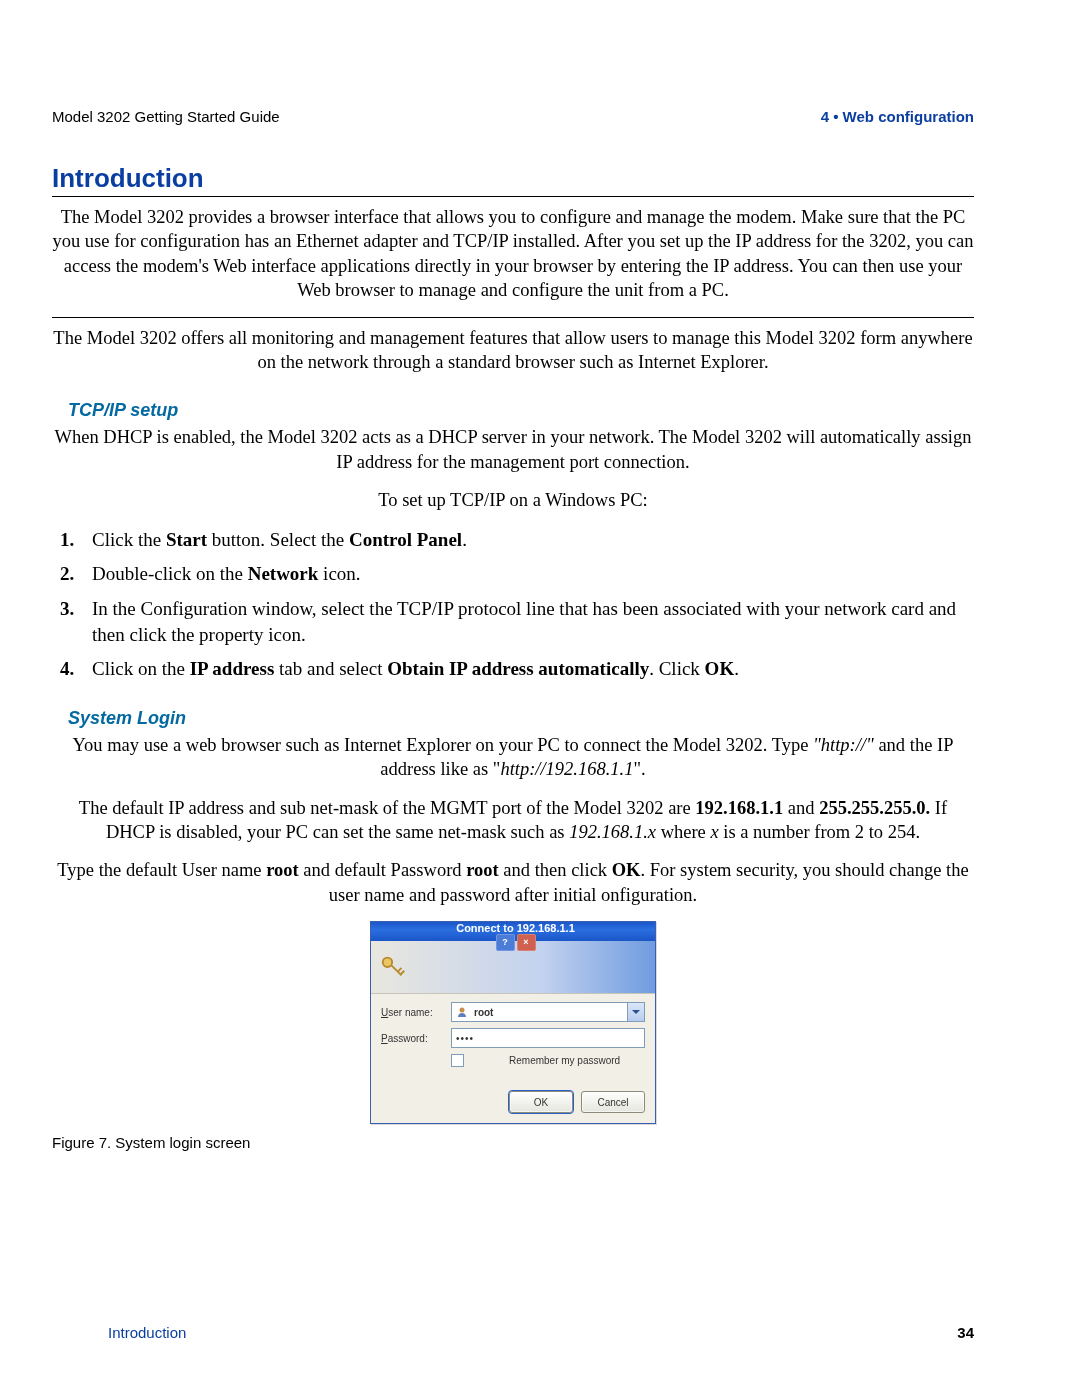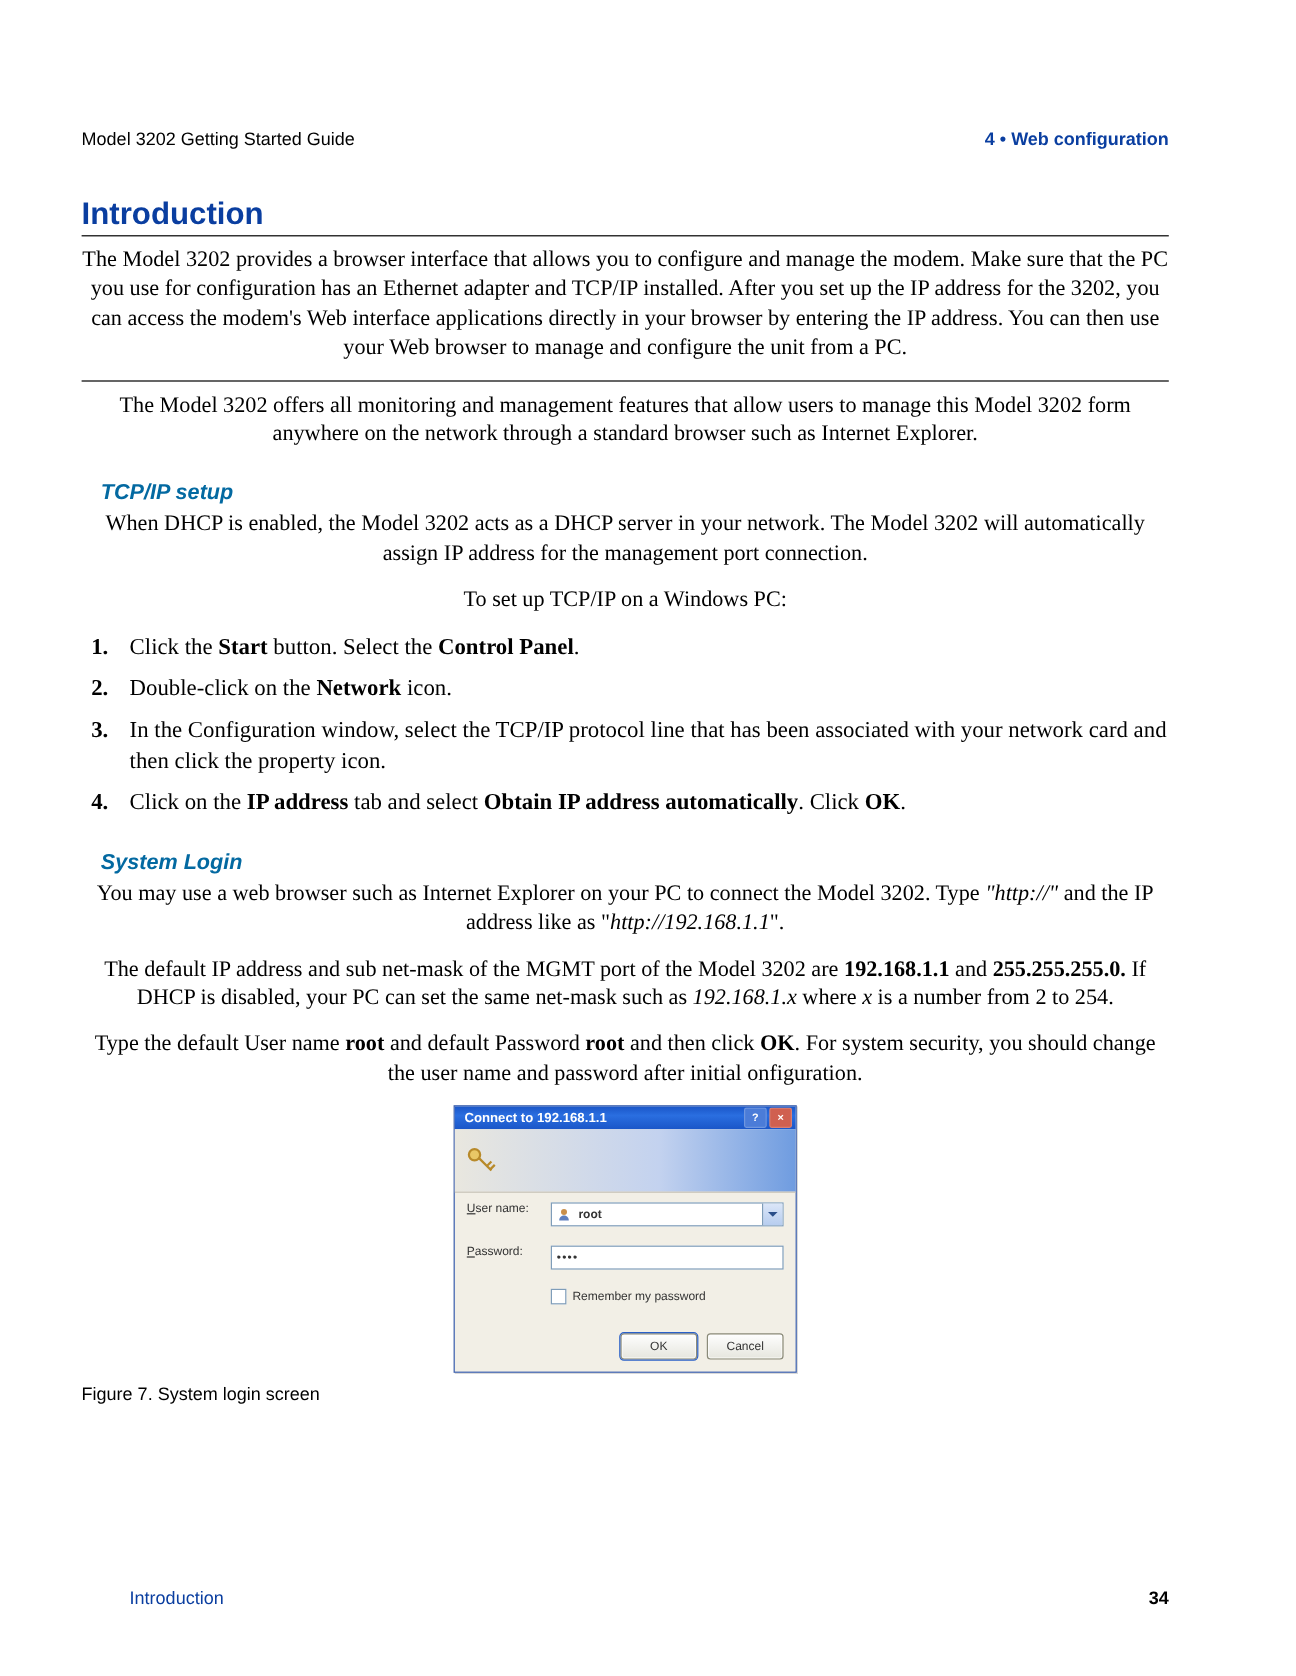--- a/index.html
+++ b/index.html
@@ -8,21 +8,21 @@
     background: #fff;
   }
   body {
     width: 1080px;
     height: 1397px;
     font-family: Georgia, 'Times New Roman', serif;
     color: #000;
     position: relative;
   }
   .page {
-    padding: 108px 106px 0 68px;
+    padding: 108px 106px 0 52px;
     box-sizing: border-box;
   }
   .header-row {
     display: flex;
     justify-content: space-between;
     font-family: Verdana, Geneva, sans-serif;
     font-size: 15px;
     margin-bottom: 38px;
   }
   .header-left { color: #000; }
@@ -91,20 +91,21 @@
   .dialog-titlebar {
     height: 19px;
     background: linear-gradient(to bottom, #1a56c8 0%, #2a6ee0 40%, #1a56c8 100%);
     color: #fff;
     font-size: 11px;
     display: flex;
     align-items: center;
     justify-content: space-between;
     padding: 0 3px 0 8px;
     font-weight: bold;
+    flex-direction: column;
   }
   .titlebar-btns { display: flex; gap: 2px; }
   .titlebar-btn {
     width: 17px; height: 15px;
     background: #d06050;
     border: 1px solid #fff3;
     border-radius: 2px;
     font-size: 9px; color:#fff;
     display:flex;align-items:center;justify-content:center;
     line-height:1;
@@ -120,21 +121,22 @@
   .keys-icon {
     width: 30px; height: 30px;
     position: relative;
   }
   .keys-icon svg { width:100%; height:100%; }
   .form-area {
     padding: 8px 10px 4px 10px;
   }
   .field-row {
     display:flex;
-    margin-bottom: 16px;
+    align-items:center;
+    margin-bottom: 6px;
   }
   .field-row .lbl { width: 70px; font-size: 10px; }
   .field-row .lbl .ul { text-decoration: underline; }
   .ctl {
     flex:1;
     height: 18px;
     background:#fff;
     border:1px solid #7f9db9;
     display:flex;
     align-items:center;
@@ -151,21 +153,21 @@
   .combo-btn::after{
     content:"";
     border-left:4px solid transparent;
     border-right:4px solid transparent;
     border-top:4px solid #2a4f8a;
   }
   .user-ic {
     width:12px;height:12px;margin-right:6px;
     display:inline-block;
   }
-  .chk-row { padding-left:70px; margin-top:4px; margin-bottom:10px; display:flex; align-items:center; font-size:10px; }
+  .chk-row { padding-left:70px; margin-top:4px; margin-bottom:10px; display:flex; align-items:center; font-size:10px;gap:40px; }
   .chk {
     width:11px;height:11px;border:1px solid #7f9db9;background:#fff;margin-right:5px;display:inline-block;
   }
   .btn-row { display:flex; justify-content:flex-end; gap:8px; padding: 10px 10px 10px; }
   .xp-btn {
     min-width:62px; height:20px;
     background:linear-gradient(#fefefe,#e6e6de);
     border:1px solid #8b8b7a;
     border-radius:3px;
     font-size:10px;

